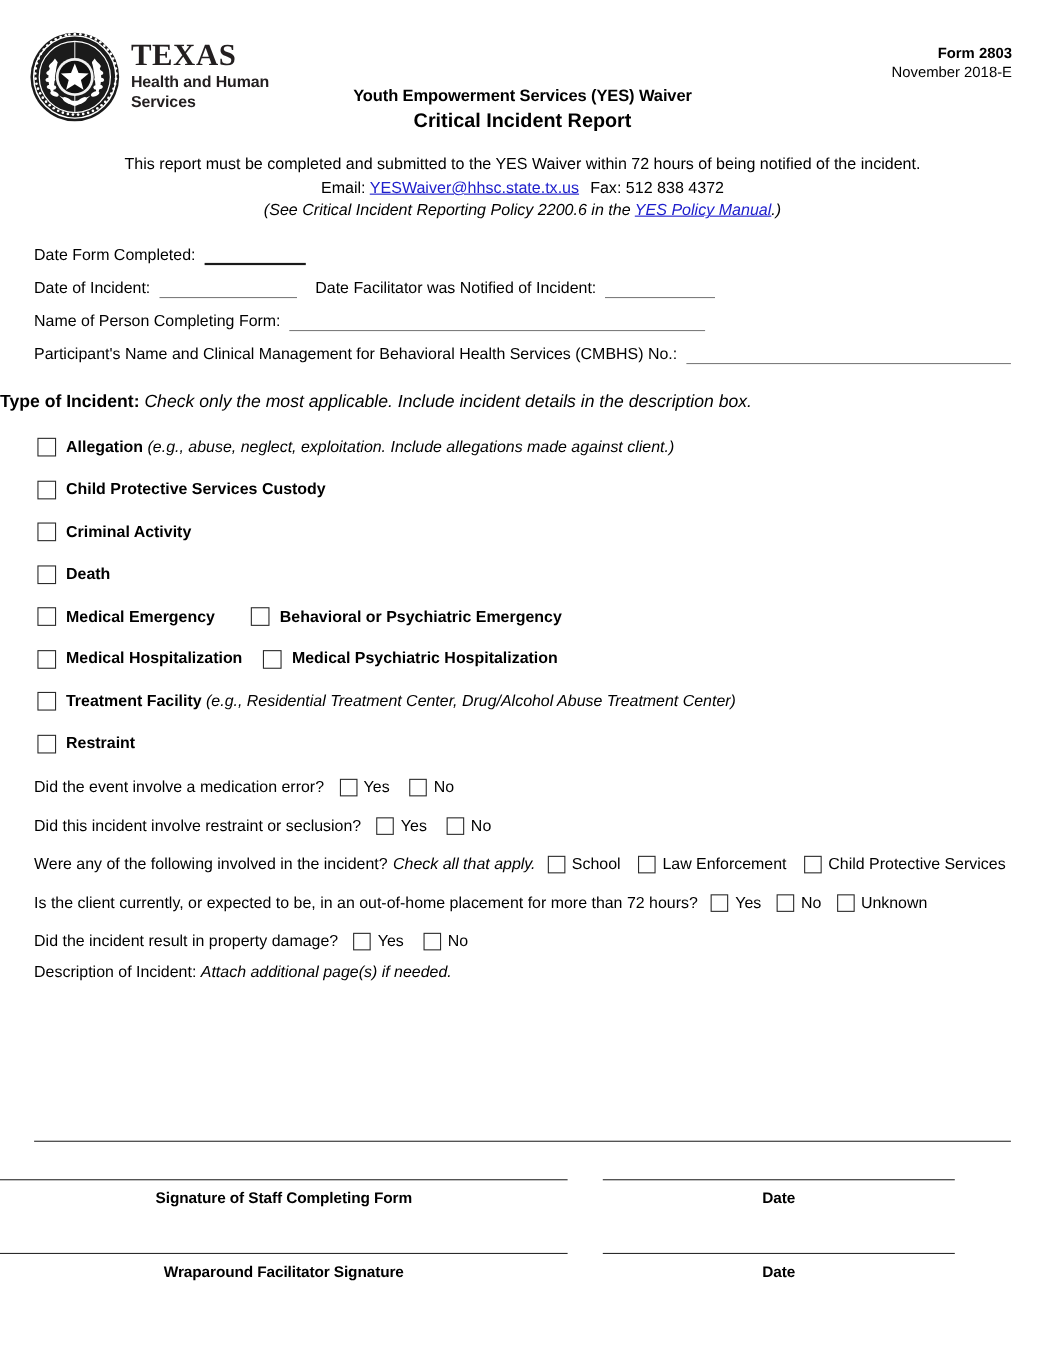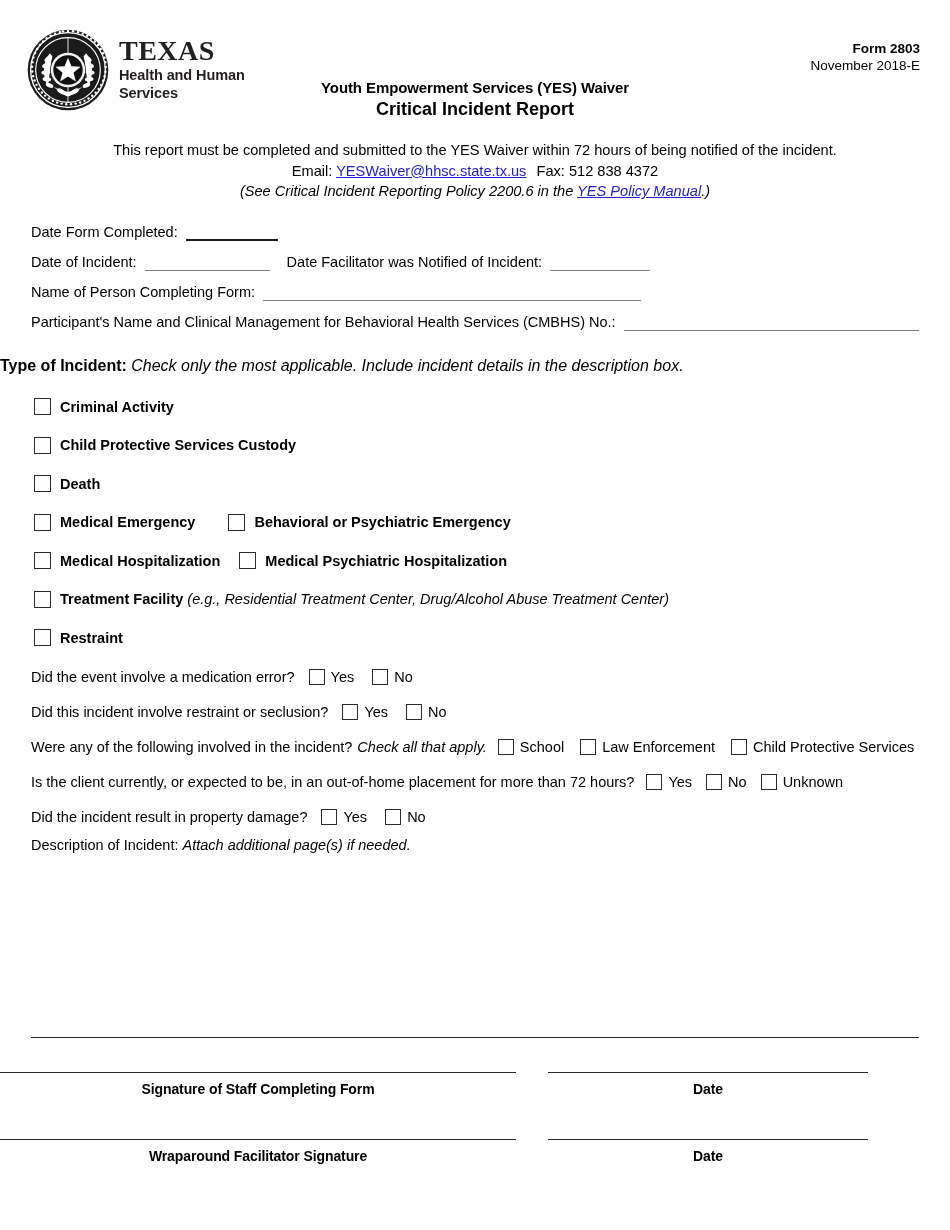--- a/index.html
+++ b/index.html
@@ -245,30 +245,34 @@
     </div>
   </div>
 
   <div class="type-head">
     <b>Type of Incident:</b>
     <i>Check only the most applicable. Include incident details in the description box.</i>
   </div>
 
   <div class="cb-list">
 
-
+    <div class="cb-row">
+      <span class="cb"></span>
+      <span class="cb-label"><span>Allegation</span> <span class="cb-note">(e.g., abuse, neglect, exploitation. Include allegations made against client.)</span></span>
+    </div>
+
+
+    <div class="cb-row">
+      <span class="cb"></span>
+      <span class="cb-label">Child Protective Services Custody</span>
+    </div>
 
     <div class="cb-row">
       <span class="cb"></span>
       <span class="cb-label">Criminal Activity</span>
-    </div>
-
-    <div class="cb-row">
-      <span class="cb"></span>
-      <span class="cb-label">Child Protective Services Custody</span>
     </div>
 
     <div class="cb-row">
       <span class="cb"></span>
       <span class="cb-label">Death</span>
     </div>
 
     <div class="cb-row">
       <span class="cb"></span>
       <span class="cb-label">Medical Emergency</span>

